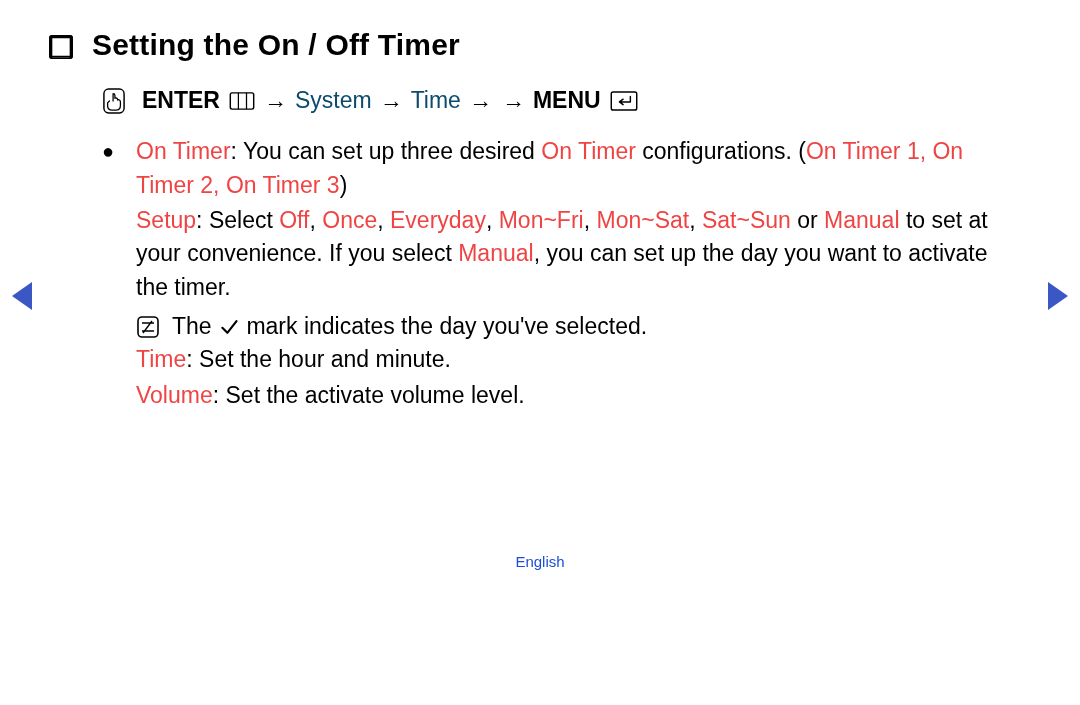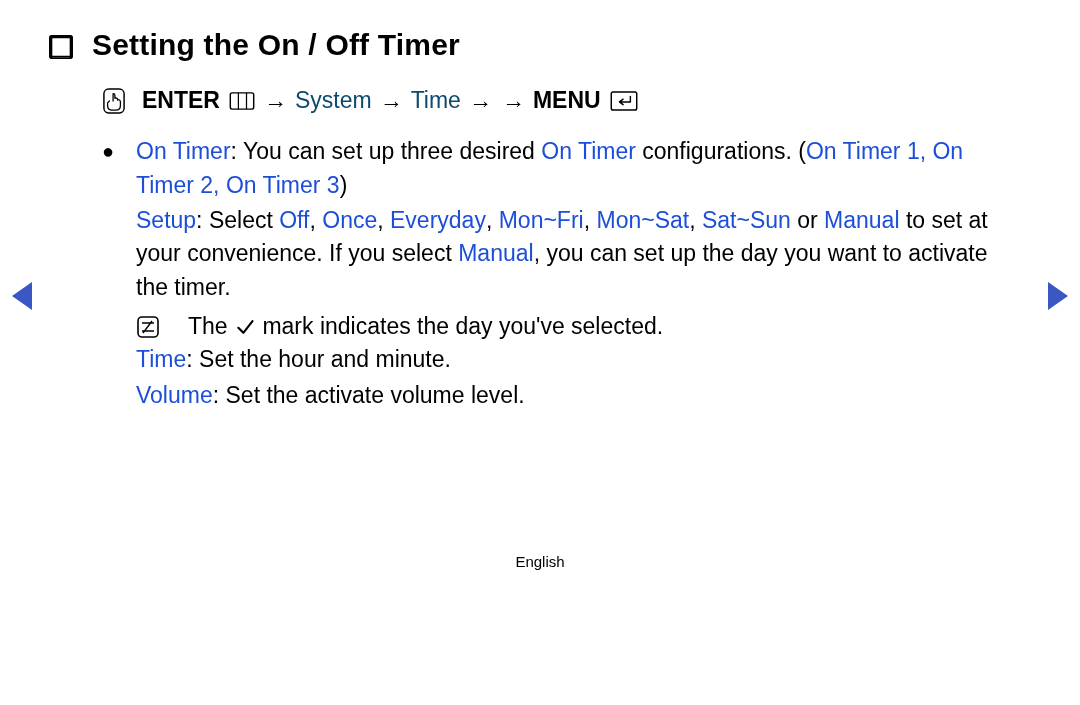--- a/index.html
+++ b/index.html
@@ -71,26 +71,26 @@
   .bullet-dot {
     font-size: 20px;
     line-height: 1.6;
     flex: 0 0 14px;
   }
   .bullet-content {
     flex: 1;
     padding-right: 30px;
   }
   .hl { color: #6d83c9; }
-  .hlb { color: #1d4ed8; font-weight: 500; }
+  .hlb { color: #ef4444; font-weight: 500; }
   .para { margin: 0 0 2px 0; }
   .note-row {
     display: flex;
     align-items: center;
-    gap: 28px;
+    gap: 12px;
     margin-top: 6px;
   }
   .note-icon { width: 24px; height: 24px; flex: 0 0 24px; }
   .check-icon { width: 22px; height: 22px; display: inline-flex; align-items: center; justify-content: center; position: relative; top: 3px; }
   .nav-prev, .nav-next {
     position: absolute;
     top: 50%;
     transform: translateY(-50%);
     width: 0; height: 0;
     cursor: pointer;
@@ -106,21 +106,21 @@
     border-top: 14px solid transparent;
     border-bottom: 14px solid transparent;
     border-left: 20px solid #3a57c4;
   }
   .footer-lang {
     position: absolute;
     bottom: 22px;
     left: 0; right: 0;
     text-align: center;
     font-size: 15px;
-    color: #000000;
+    color: #1d4ed8;
   }
 </style>
 </head>
 <body>
 
 <div class="page">
 
   <div class="title-row">
     <span class="title-icon">
       <svg viewBox="0 0 24 24" width="26" height="26">

